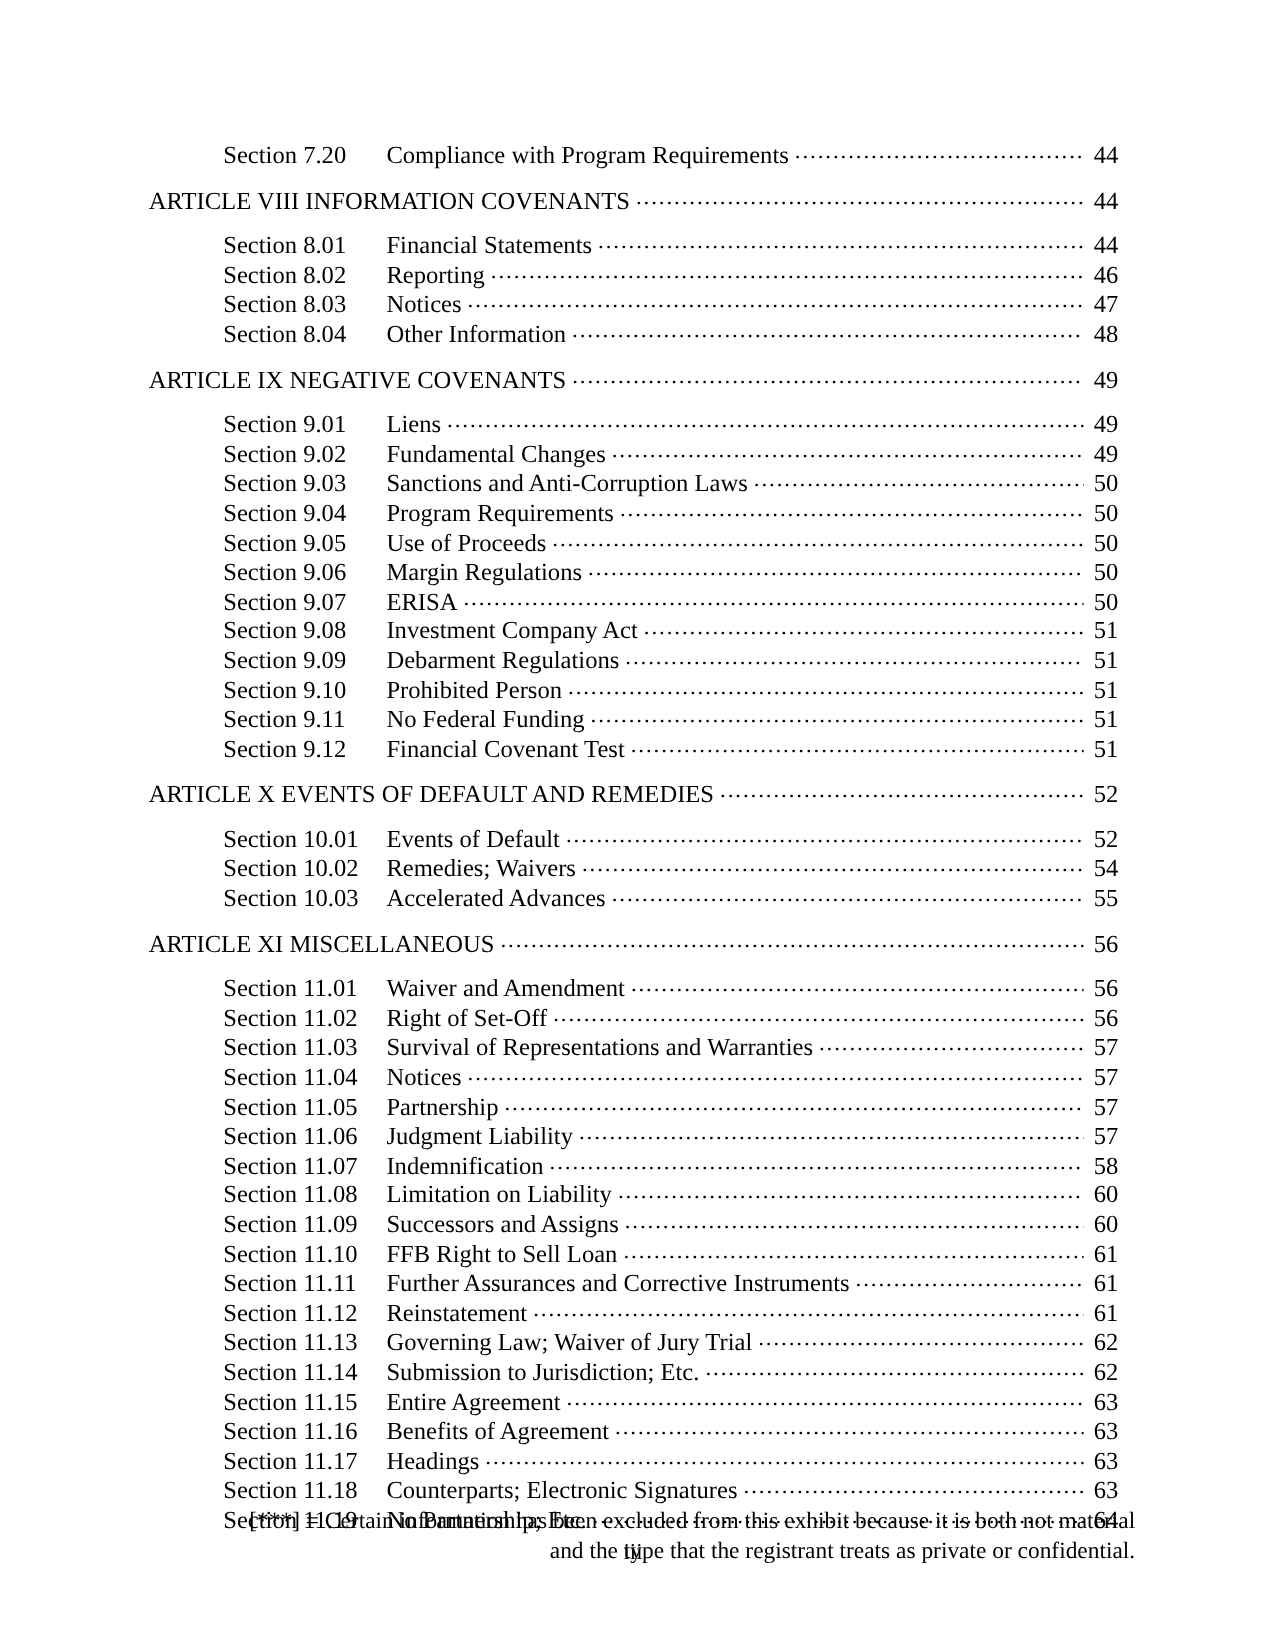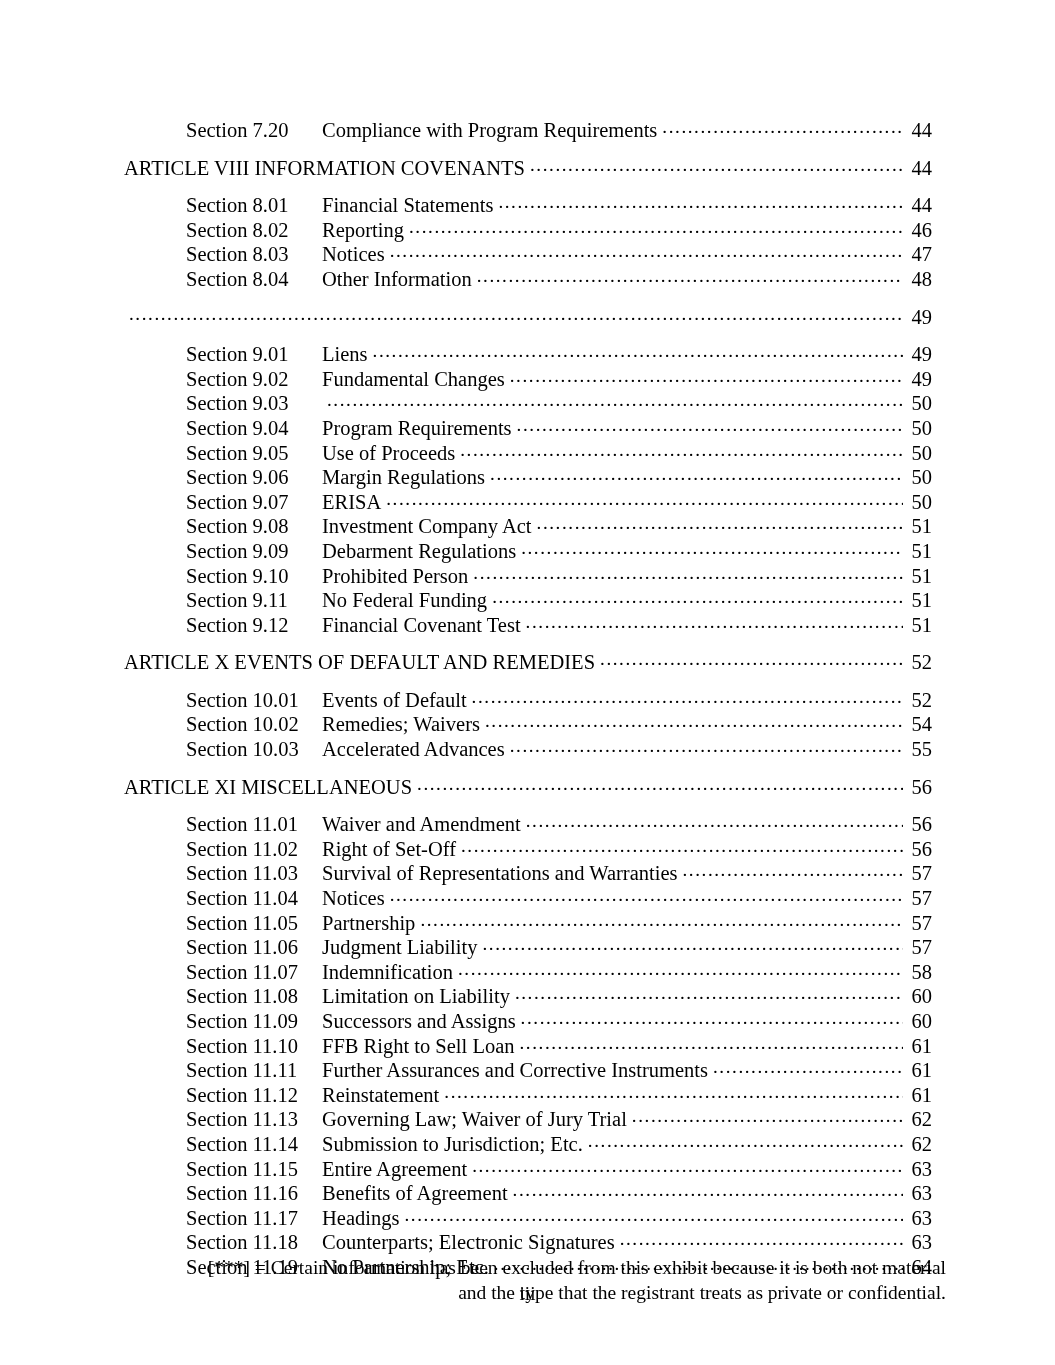--- a/index.html
+++ b/index.html
@@ -135,38 +135,40 @@
         <span class="page-no">47</span>
       </div>
       <div class="toc-entry row-section">
         <span class="num">Section 8.04</span>
         <span class="title">Other Information</span>
         <span class="leader">............................................................................................................................................................................................................................</span>
         <span class="page-no">48</span>
       </div>
       <div class="group-gap"></div>
       <div class="toc-entry row-article">
+        <span class="num">ARTICLE IX NEGATIVE COVENANTS</span>
         <span class="leader">............................................................................................................................................................................................................................</span>
         <span class="page-no">49</span>
       </div>
       <div class="group-gap"></div>
       <div class="toc-entry row-section">
         <span class="num">Section 9.01</span>
         <span class="title">Liens</span>
         <span class="leader">............................................................................................................................................................................................................................</span>
         <span class="page-no">49</span>
       </div>
       <div class="toc-entry row-section">
         <span class="num">Section 9.02</span>
         <span class="title">Fundamental Changes</span>
         <span class="leader">............................................................................................................................................................................................................................</span>
         <span class="page-no">49</span>
       </div>
       <div class="toc-entry row-section">
         <span class="num">Section 9.03</span>
+        <span class="title">Sanctions and Anti-Corruption Laws</span>
         <span class="leader">............................................................................................................................................................................................................................</span>
         <span class="page-no">50</span>
       </div>
       <div class="toc-entry row-section">
         <span class="num">Section 9.04</span>
         <span class="title">Program Requirements</span>
         <span class="leader">............................................................................................................................................................................................................................</span>
         <span class="page-no">50</span>
       </div>
       <div class="toc-entry row-section">

